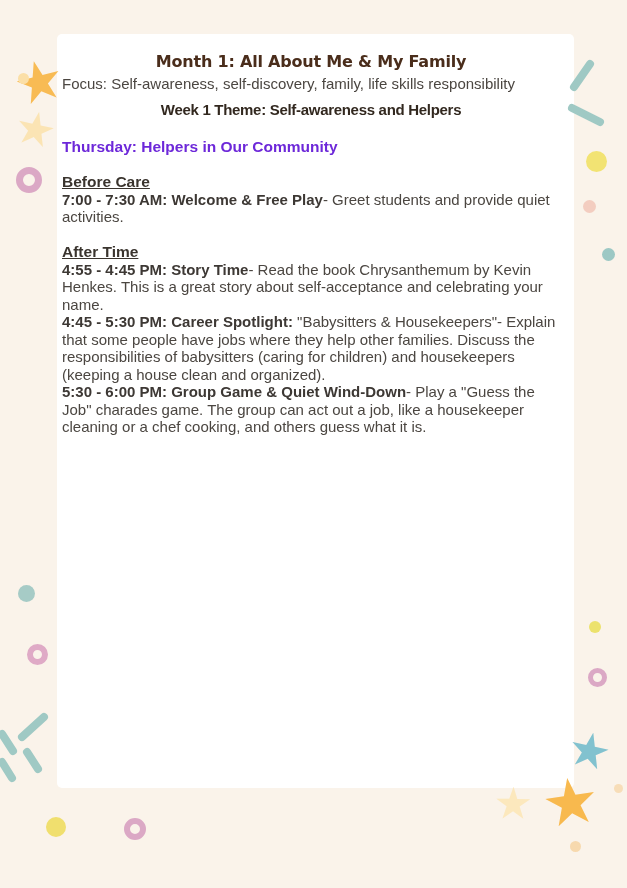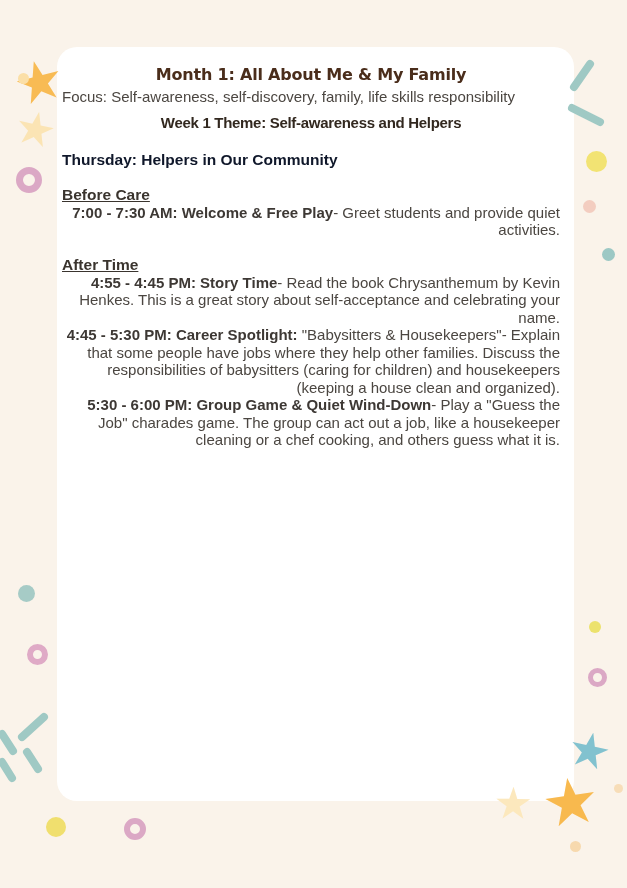--- a/index.html
+++ b/index.html
@@ -5,24 +5,24 @@
   html, body { margin: 0; padding: 0; }
   body {
     width: 627px; height: 888px;
     background: #faf3ea;
     position: relative;
     overflow: hidden;
     font-family: "Liberation Sans", sans-serif;
   }
   .card {
     position: absolute;
-    left: 57px; top: 47px;
+    left: 57px; top: 34px;
     width: 517px; height: 754px;
     background: #ffffff;
-    border-radius: 20px;
+    border-radius: 5px;
     z-index: 1;
     box-sizing: border-box;
     padding: 16px 14px 0 5px;
   }
   .doc-title {
     text-align: center;
     font-family: "DejaVu Sans", sans-serif;
     font-weight: 700;
     font-size: 16px;
     letter-spacing: -0.2px;
@@ -39,36 +39,35 @@
     text-align: center;
     font-weight: 700;
     font-size: 15px;
     letter-spacing: -0.3px;
     color: #32281f;
     margin-top: 8px;
   }
   .day-heading {
     font-weight: 700;
     font-size: 15.5px;
-    color: #0f172a;
+    color: #6d28d9;
     margin-top: 20px;
   }
   .section { margin-top: 17px; }
   .section-heading {
     font-weight: 700;
     font-size: 15.5px;
     color: #3a342e;
     text-decoration: underline;
   }
   .item {
     margin: 0;
     font-size: 15px;
     line-height: 17.5px;
     color: #4b4641;
-    text-align: right;
   }
   .item strong { color: #3d3834; }
 
   
   .deco { position: absolute; z-index: 2; pointer-events: none; }
   .dot { border-radius: 50%; }
   .ring { border-radius: 50%; background: transparent; box-sizing: border-box; }
   .star {
     font-family: "DejaVu Sans", sans-serif;
     line-height: 1;

